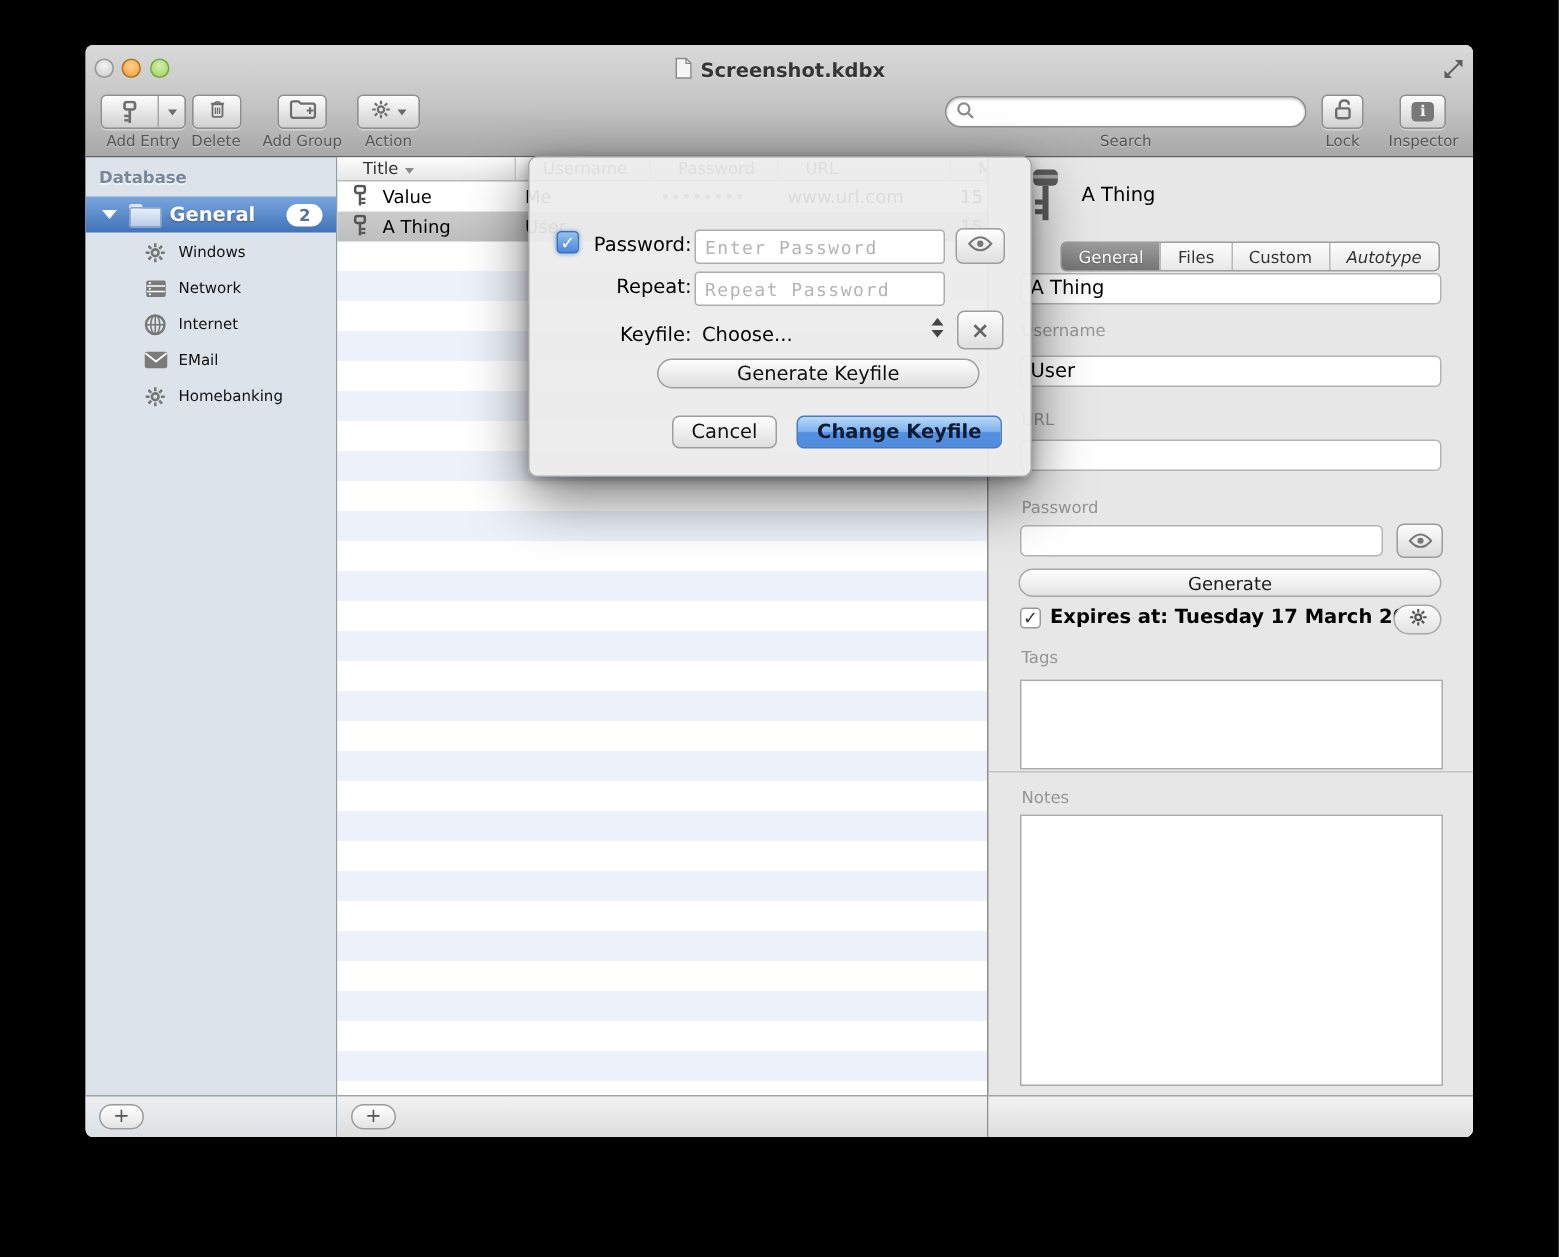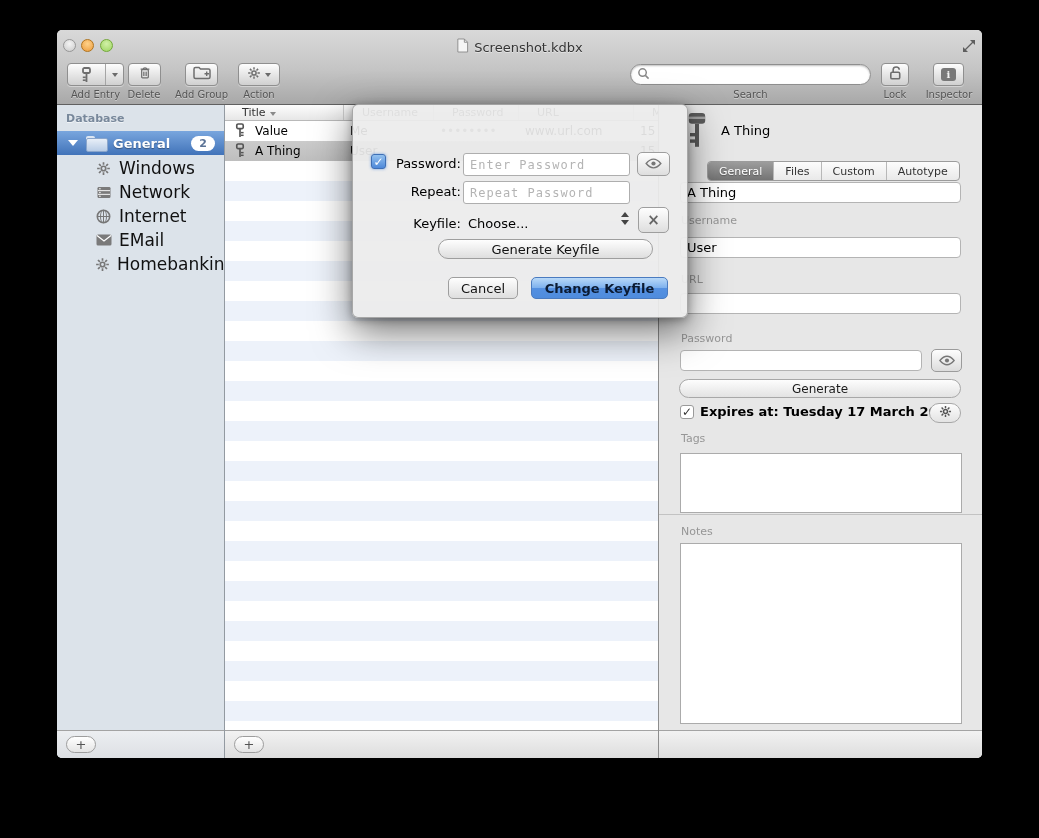--- a/index.html
+++ b/index.html
@@ -11,21 +11,21 @@
 
   
   .toolbar { position:absolute; left:0; top:0; width:100%; height:75px;
              background:linear-gradient(#d9d9d9,#c4c4c4 55%,#a8a8a8);
              border-bottom:1px solid #606060; }
   .tl { position:absolute; top:9px; width:13px; height:13px; border-radius:50%; }
   .tl.close { left:6px;  background:radial-gradient(circle at 50% 35%,#f4f4f4,#c9c9c9); border:1px solid #979797; }
   .tl.min   { left:24px; background:radial-gradient(circle at 50% 35%,#ffd28a,#ec9b3c); border:1px solid #b0741f; }
   .tl.zoom  { left:43px; background:radial-gradient(circle at 50% 35%,#d2f0a8,#9cd45f); border:1px solid #74a83a; }
   .titlewrap { position:absolute; top:8px; left:0; width:100%; height:18px; display:flex;
-               justify-content:center; align-items:center; gap:5px; }
+               justify-content:center; align-items:center; gap:5px;font-weight:bold; }
   .titletext { font-size:13px; color:#353535; text-shadow:0 1px 0 rgba(255,255,255,.45); }
   .fsicon { position:absolute; right:6px; top:8px; }
   .tbbtn { position:absolute; top:33px; height:23px; border:1px solid #8f8f8f; border-radius:4px;
            background:linear-gradient(#fdfdfd,#d0d0d0); display:flex; align-items:center; justify-content:center;
            box-shadow:0 1px 0 rgba(255,255,255,.4); }
   .tbbtn .seg { display:flex; align-items:center; justify-content:center; height:100%; }
   .tbbtn .divider { width:1px; height:100%; background:#a5a5a5; }
   .tblabel { position:absolute; top:59px; font-size:10px; color:#555; text-align:center;
              text-shadow:0 1px 0 rgba(255,255,255,.4); }
   .arrow-dn { width:0; height:0; border-left:3.5px solid transparent; border-right:3.5px solid transparent;
@@ -42,21 +42,21 @@
   .sb-group { position:absolute; left:0; top:26px; width:100%; height:24px;
               background:linear-gradient(#79a6de,#4173b9); display:flex; align-items:center; }
   .sb-disc { width:0; height:0; border-left:5px solid transparent; border-right:5px solid transparent;
              border-top:6px solid #fff; margin-left:11px; }
   .sb-group-label { color:#fff; font-weight:bold; font-size:13px; margin-left:7px;
                     text-shadow:0 1px 1px rgba(0,0,0,.35); }
   .sb-badge { position:absolute; right:9px; background:#fff; border-radius:9px; padding:1px 8px;
               font-size:11px; font-weight:bold; color:#5b7396; }
   .sb-item { position:absolute; left:0; width:100%; height:24px; display:flex; align-items:center; }
   .sb-item .ic { margin-left:38px; width:17px; display:flex; justify-content:center; }
-  .sb-item .lb { margin-left:7px; font-size:17px; color:#111; }
+  .sb-item .lb { margin-left:7px; font-size:10px; color:#111; }
   .folder { width:20px; height:14px; margin-left:8px; position:relative; }
   .folder:before { content:""; position:absolute; left:0; top:0; width:9px; height:4px;
                    background:#dce6f2; border-radius:2px 2px 0 0; }
   .folder:after { content:""; position:absolute; left:0; top:2px; width:20px; height:12px;
                   background:linear-gradient(#e8eff8,#b8cce6); border-radius:2px; border:1px solid #8aa6cc; }
 
   
   .table { position:absolute; left:168px; top:75px; bottom:0; width:433px; background:#fff; }
   .t-header { position:absolute; left:0; top:0; width:100%; height:16px;
               background:linear-gradient(#fdfdfd,#e6e6e6); border-bottom:1px solid #b9b9b9;
@@ -73,21 +73,21 @@
   .sorttri { width:0; height:0; border-left:3.5px solid transparent; border-right:3.5px solid transparent;
              border-top:4px solid #8a8a8a; display:inline-block; margin-left:4px; }
 
   
   .inspector { position:absolute; left:601px; top:75px; bottom:0; right:0; background:#e7e7e7;
                border-left:1px solid #8d8d8d; }
   .insp-title { position:absolute; left:62px; top:18px; font-size:13px; color:#000; }
   .tabs { position:absolute; left:48px; top:56px; height:20px; display:flex; border:1px solid #9c9c9c;
           border-radius:4px; overflow:hidden; background:linear-gradient(#fcfcfc,#e9e9e9); font-size:11px; }
   .tabseg { padding:0 11px; display:flex; align-items:center; color:#333; border-right:1px solid #b8b8b8; }
-  .tabseg:last-child { border-right:none; }
+  .tabseg:last-child { border-right:none;font-style:italic; }
   .tabseg.sel { background:linear-gradient(#9d9d9d,#747474); color:#fff;
                 text-shadow:0 1px 1px rgba(0,0,0,.3); }
   .ifield { position:absolute; left:21px; width:281px; height:21px; background:#fff;
             border:1px solid #b4b4b4; border-radius:4px; font-size:13px; color:#000; padding:0 6px;
             font-family:"DejaVu Sans","Liberation Sans",sans-serif; }
   .ilabel { position:absolute; left:22px; font-size:11px; color:#969696; }
   .pill { background:linear-gradient(#fdfdfd,#e3e3e3); border:1px solid #a8a8a8; border-radius:10px;
           display:flex; align-items:center; justify-content:center; font-size:12px; color:#1a1a1a; }
   .eyebtn { position:absolute; width:31px; height:23px; border:1px solid #9b9b9b; border-radius:5px;
             background:linear-gradient(#fdfdfd,#dcdcdc); display:flex; align-items:center; justify-content:center; }

